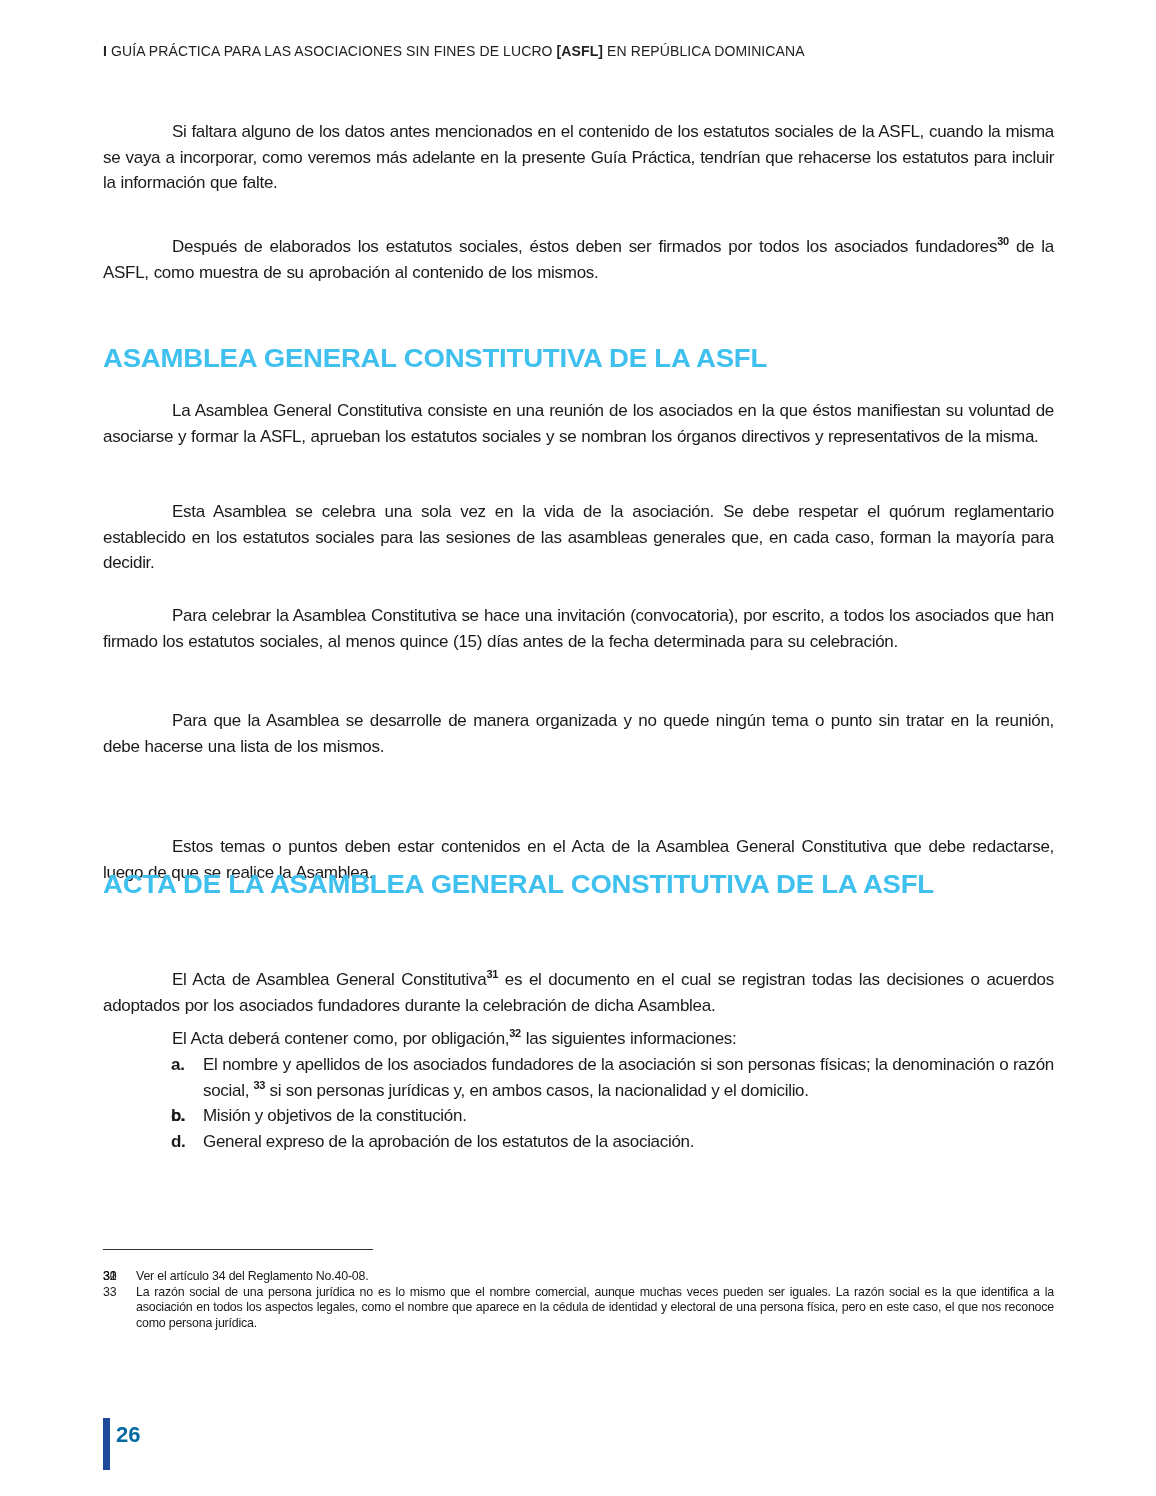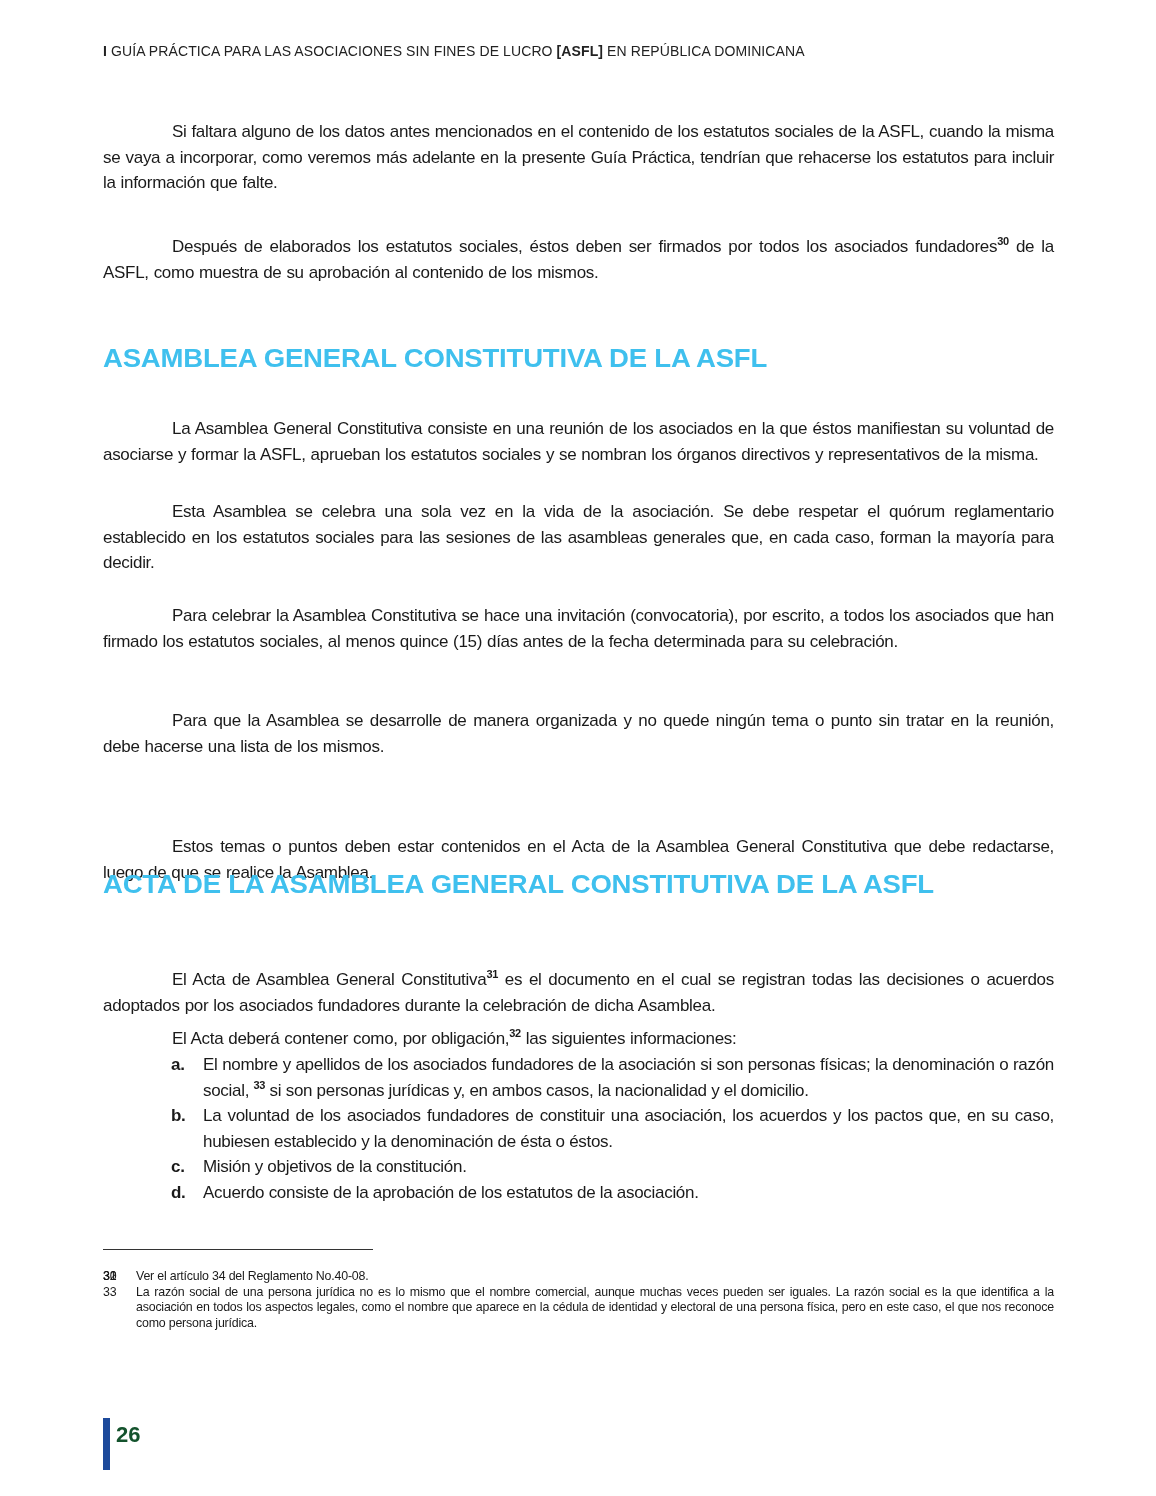--- a/index.html
+++ b/index.html
@@ -20,21 +20,21 @@
   ol.items { list-style: none; margin: 0; padding: 0; }
   ol.items li { position: relative; padding-left: 100px; font-family: "Liberation Sans", sans-serif;
          font-size: 17px; line-height: 25.5px; text-align: justify; letter-spacing: -0.3px; }
   ol.items li .marker { position: absolute; left: 68px; font-weight: bold; }
   .fn-rule { position: absolute; left: 103px; top: 1249px; width: 270px; height: 1px; background: #333; }
   .footnotes { position: absolute; left: 103px; top: 1269px; width: 951px; }
   .footnote { position: relative; padding-left: 33px; font-size: 12.4px; line-height: 15.7px;
          text-align: justify; letter-spacing: -0.2px; }
   .footnote .num { position: absolute; left: 0; }
   .page-number-bar { position: absolute; left: 103px; top: 1418px; width: 7px; height: 52px; background: #1d4a9b; }
-  .page-number { position: absolute; left: 116px; top: 1422px; font-size: 22px; font-weight: bold; color: #14532d; }
+  .page-number { position: absolute; left: 116px; top: 1422px; font-size: 22px; font-weight: bold; color: #0369a1; }
 </style>
 </head>
 <body>
 
 <div class="running-header">
   <b>I</b>
   <span>GUÍA PRÁCTICA PARA LAS ASOCIACIONES SIN FINES DE LUCRO</span>
   <b>[ASFL]</b>
   <span>EN REPÚBLICA DOMINICANA</span>
 </div>
@@ -44,21 +44,21 @@
     <p class="body">Si faltara alguno de los datos antes mencionados en el contenido de los estatutos sociales de la ASFL, cuando la misma se vaya a incorporar, como veremos más adelante en la presente Guía Práctica, tendrían que rehacerse los estatutos para incluir la información que falte.</p>
   </div>
   <div class="abs" style="top:234px;">
     <p class="body"><span>Después de elaborados los estatutos sociales, éstos deben ser firmados por todos los asociados fundadores</span><sup class="fn">30</sup><span> de la ASFL, como muestra de su aprobación al contenido de los mismos.</span></p>
   </div>
 
   <div class="abs" style="top:344px;">
     <h2 class="section" style="color: rgb(63, 192, 238);">ASAMBLEA GENERAL CONSTITUTIVA DE LA ASFL</h2>
   </div>
 
-  <div class="abs" style="top:416px;">
+  <div class="abs" style="top:398px;">
     <p class="body">La Asamblea General Constitutiva consiste en una reunión de los asociados en la que éstos manifiestan su voluntad de asociarse y formar la ASFL, aprueban los estatutos sociales y se nombran los órganos directivos y representativos de la misma.</p>
   </div>
   <div class="abs" style="top:499px;">
     <p class="body">Esta Asamblea se celebra una sola vez en la vida de la asociación. Se debe respetar el quórum reglamentario establecido en los estatutos sociales para las sesiones de las asambleas generales que, en cada caso, forman la mayoría para decidir.</p>
   </div>
   <div class="abs" style="top:603px;">
     <p class="body">Para celebrar la Asamblea Constitutiva se hace una invitación (convocatoria), por escrito, a todos los asociados que han firmado los estatutos sociales, al menos quince (15) días antes de la fecha determinada para su celebración.</p>
   </div>
   <div class="abs" style="top:708px;">
     <p class="body">Para que la Asamblea se desarrolle de manera organizada y no quede ningún tema o punto sin tratar en la reunión, debe hacerse una lista de los mismos.</p>
@@ -79,29 +79,28 @@
   </div>
 
   <div class="abs" style="top:1052px;">
     <ol class="items">
       <li>
         <span class="marker">a.</span>
         <span>El nombre y apellidos de los asociados fundadores de la asociación si son personas físicas; la denominación o razón social, </span><sup class="fn">33</sup><span> si son personas jurídicas y, en ambos casos, la nacionalidad y el domicilio.</span>
       </li>
       <li>
         <span class="marker">b.</span>
-        <span>La voluntad de los asociados fundadores de constituir una asociación, los acuerdos y los pactos que, en su caso, hubiesen establecido y la denominación de ésta o éstos.</span>
       </li>
       <li>
         <span class="marker">c.</span>
         <span>Misión y objetivos de la constitución.</span>
       </li>
       <li>
         <span class="marker">d.</span>
-        <span>Acuerdo consiste de la aprobación de los estatutos de la asociación.</span>
+        <span>General expreso de la aprobación de los estatutos de la asociación.</span>
       </li>
     </ol>
   </div>
 </div>
 
 <div class="fn-rule"></div>
 
 <div class="footnotes">
   <div class="footnote">
     <span class="num">30</span>

